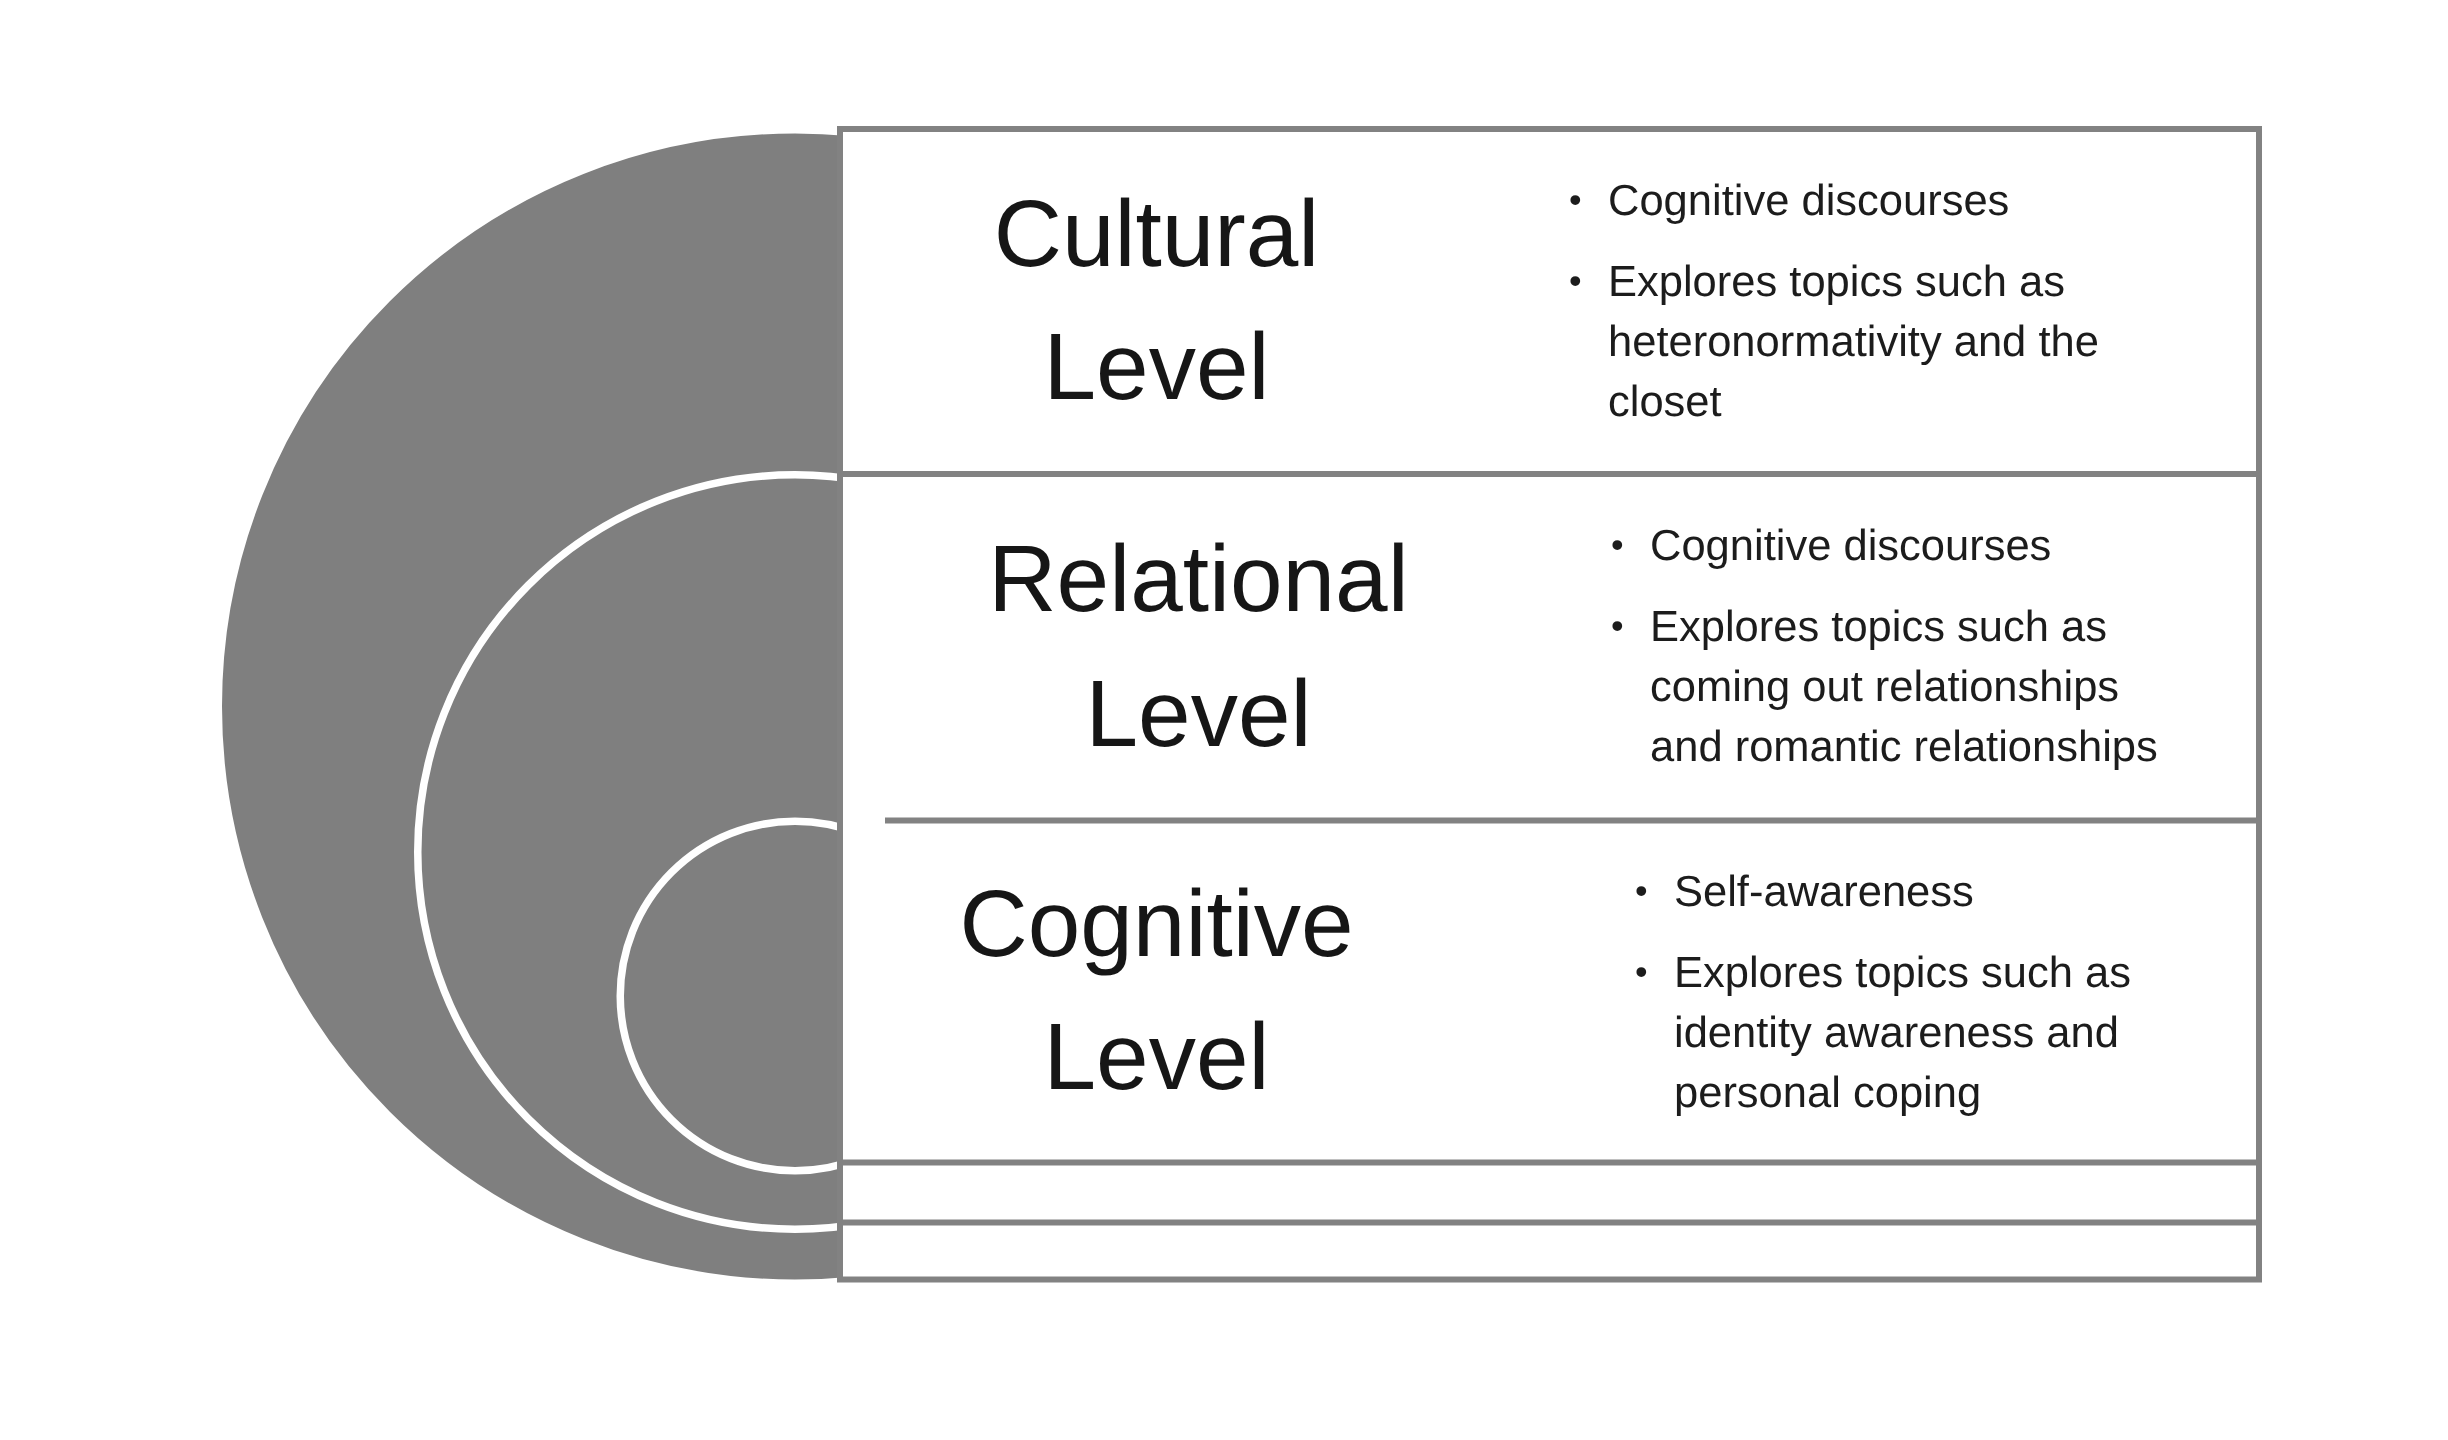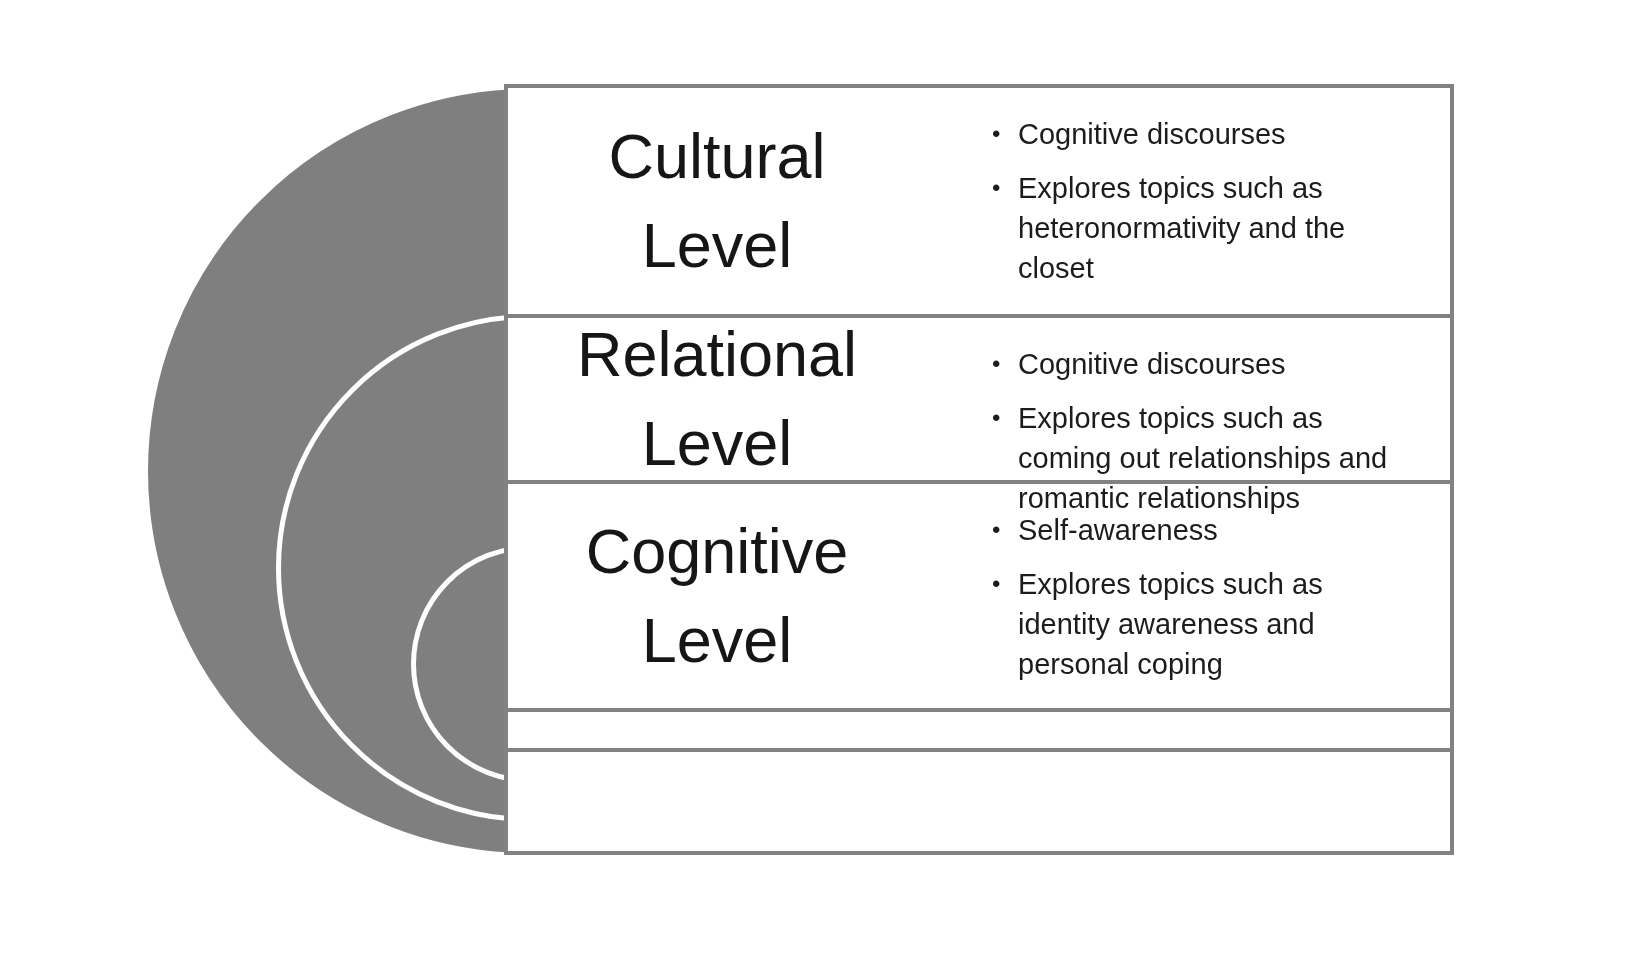--- a/index.html
+++ b/index.html
@@ -23,38 +23,38 @@
     border: 5px solid #ffffff;
     box-sizing: border-box;
   }
   .circle-outer  { left: 143px; top: 84px;  width: 774px; height: 774px; }
   .circle-middle { left: 276px; top: 314px; width: 508px; height: 508px; }
   .circle-inner  { left: 411px; top: 545px; width: 238px; height: 238px; }
 
   
   .levels-table {
     position: absolute;
-    left: 504px;
+    left: 558px;
     top: 84px;
     width: 950px;
     height: 771px;
     background: #ffffff;
     border: 4px solid #828282;
     box-sizing: border-box;
     display: flex;
     flex-direction: column;
   }
   .row {
     display: flex;
     box-sizing: border-box;
     border-bottom: 4px solid #828282;
   }
   .row-l1 { height: 230px; }
-  .row-l2 { height: 166px; }
-  .row-l3 { height: 228px; }
+  .row-l2 { height: 231px; margin-left: 28px; }
+  .row-l3 { height: 228px; gap: 44px; }
   .row-e1 { height: 40px; }
   .row-e2 { flex: 1; border-bottom: none; }
 
   .cell-title {
     flex: 0 0 418px;
     box-sizing: border-box;
     padding: 0 30px;
     display: flex;
     align-items: center;
     justify-content: center;

